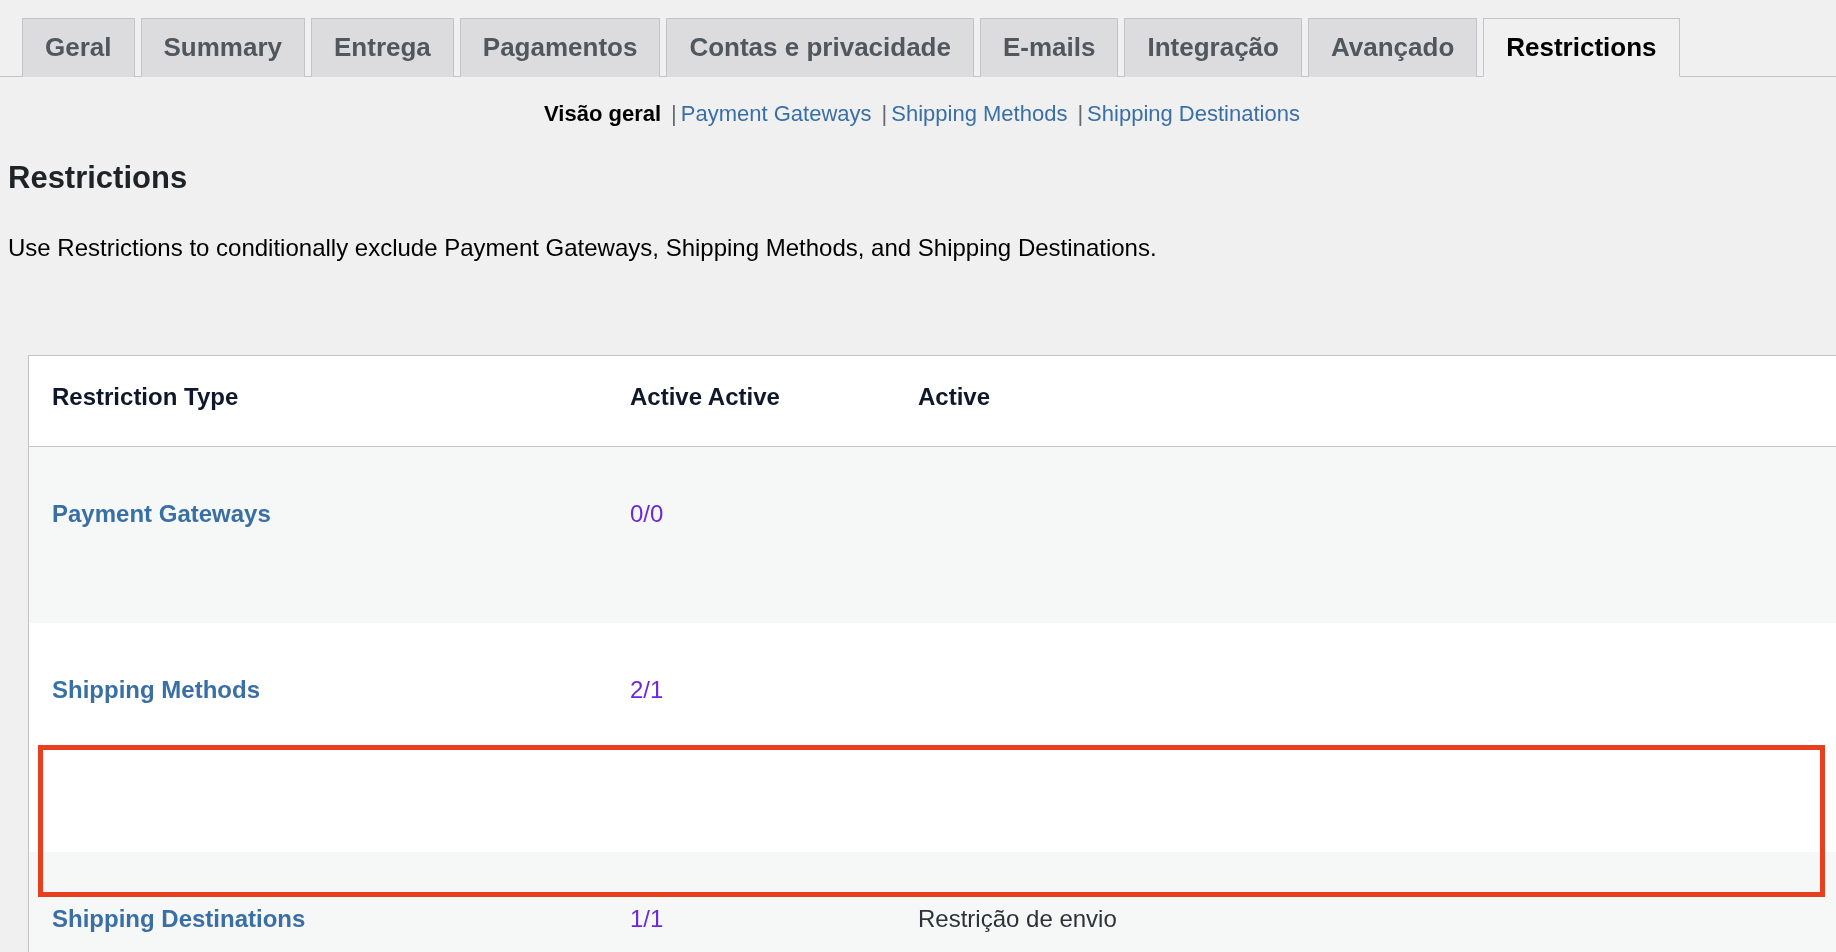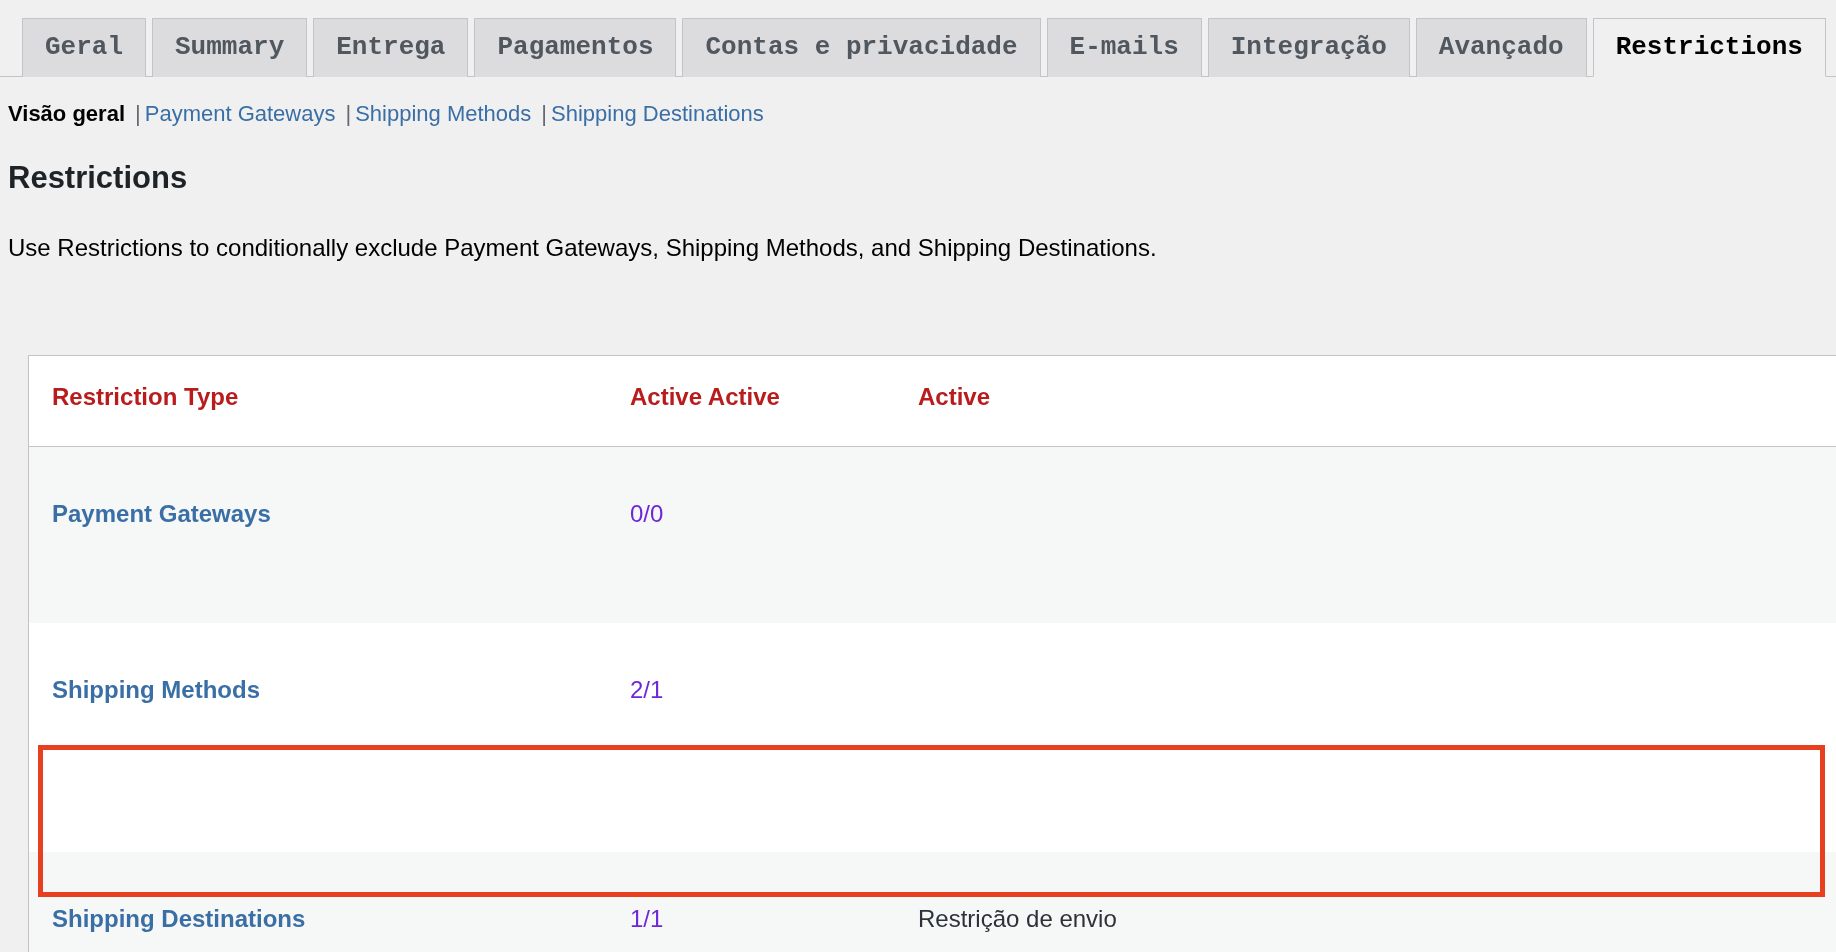--- a/index.html
+++ b/index.html
@@ -36,36 +36,36 @@
     height: 59px;
     line-height: 57px;
     font-size: 26px;
     font-weight: 600;
     color: #50575e;
     background: #dcdcde;
     border: 1px solid #c3c4c7;
     border-bottom: none;
     text-decoration: none;
     vertical-align: bottom;
-    font-family: Liberation Mono, monospace;
   }
   .nav-tab.active {
     background: #f0f0f1;
     color: #000;
     border-bottom: 1px solid #f0f0f1;
   }
 
   
   .subsubsub {
     margin: 0;
     padding: 26px 0 0 8px;
     font-size: 22px;
     line-height: 1;
     white-space: nowrap;
     color: #2c3338;
+    text-align: center;
   }
   .subsubsub .item {
     display: inline-block;
     vertical-align: baseline;
   }
   .subsubsub .current {
     font-weight: 700;
     color: #000;
     text-decoration: none;
   }
@@ -114,21 +114,21 @@
   }
   table.wp-list-table th,
   table.wp-list-table td {
     text-align: left;
     vertical-align: top;
     padding: 23px 0 23px 23px;
     font-size: 24px;
   }
   table.wp-list-table thead th {
     font-weight: 700;
-    color: #b91c1c;
+    color: #0f172a;
     border-bottom: 1px solid #c3c4c7;
     padding-top: 27px;
     padding-bottom: 35px;
   }
   .col-type   { width: 555px; }
   .col-rules  { width: 265px; }
   .col-summary{ width: auto; }
 
   table.wp-list-table tbody tr td {
     height: 75px;

